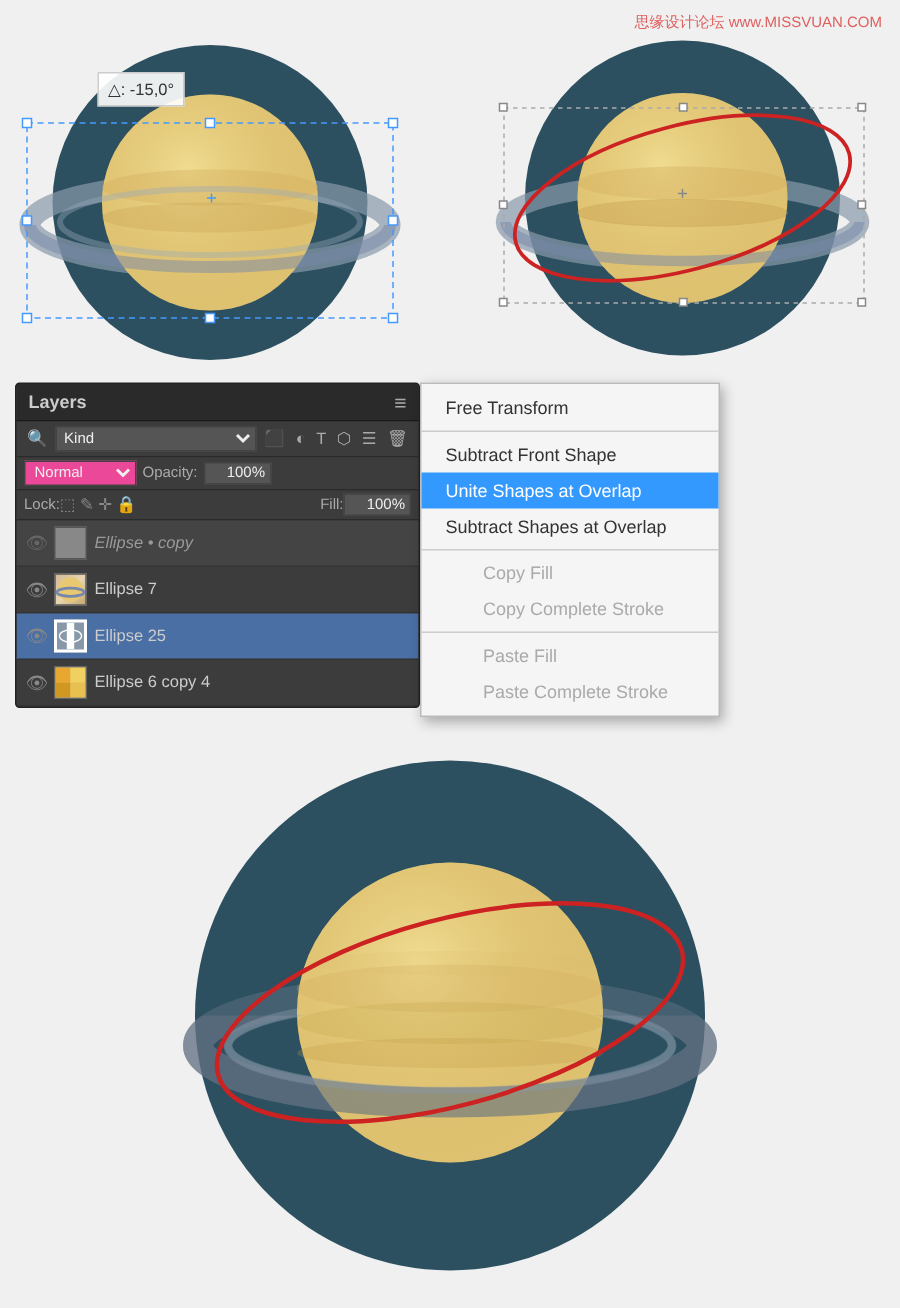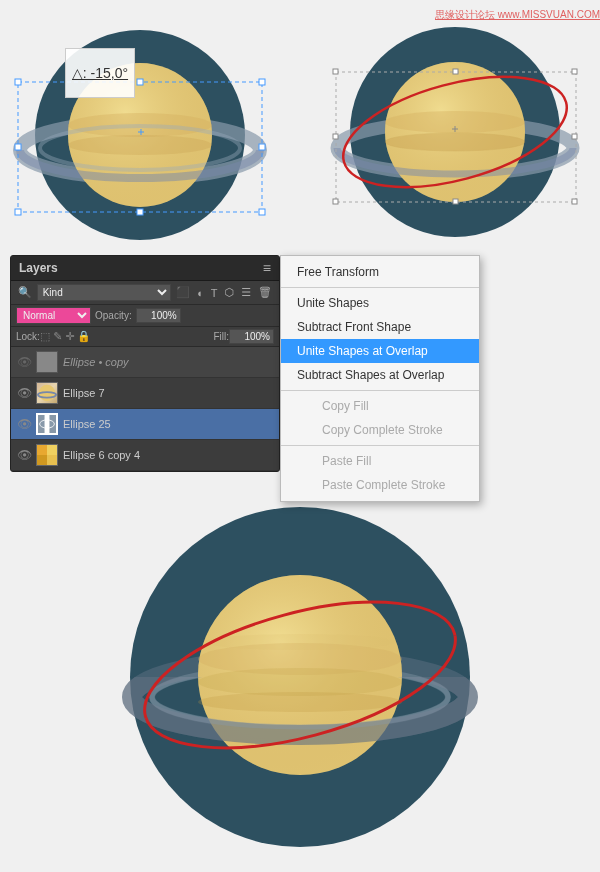--- a/index.html
+++ b/index.html
@@ -9,25 +9,24 @@
       background: #f0f0f0;
       font-family: 'Arial', sans-serif;
       position: relative;
       overflow: hidden;
     }
 
     
     .watermark {
       position: absolute;
       top: 8px;
-      right: 0;
+      right: 12px;
       font-size: 10px;
       color: #e06060;
       z-index: 100;
-      text-decoration: underline;
     }
 
     
     .top-row {
       display: flex;
       justify-content: space-between;
       padding: 20px 10px 10px 10px;
       gap: 10px;
     }
 
@@ -37,25 +36,24 @@
       height: 220px;
     }
 
     
     .angle-label {
       position: absolute;
       top: 28px;
       left: 55px;
       background: rgba(255,255,255,0.9);
       border: 1px solid #ccc;
-      padding: 16px 6px;
-      font-size: 14px;
+      padding: 4px 6px;
+      font-size: 11px;
       color: #333;
       z-index: 10;
-      text-decoration: underline;
     }
 
     
     .middle-row {
       display: flex;
       padding: 0 10px;
       gap: 0;
       position: relative;
       margin-top: 5px;
     }
@@ -466,21 +464,20 @@
           <rect x="11" y="11" width="11" height="11" fill="#e8c050"></rect>
         </svg>
       </div>
       <span class="layer-name">Ellipse 6 copy 4</span>
     </div>
   </div>
 
   <div class="context-menu">
     <div class="menu-item">Free Transform</div>
     <div class="menu-separator"></div>
-    <div class="menu-item">Unite Shapes</div>
     <div class="menu-item">Subtract Front Shape</div>
     <div class="menu-item active">Unite Shapes at Overlap</div>
     <div class="menu-item">Subtract Shapes at Overlap</div>
     <div class="menu-separator"></div>
     <div class="menu-item disabled">Copy Fill</div>
     <div class="menu-item disabled">Copy Complete Stroke</div>
     <div class="menu-separator"></div>
     <div class="menu-item disabled">Paste Fill</div>
     <div class="menu-item disabled">Paste Complete Stroke</div>
   </div>

